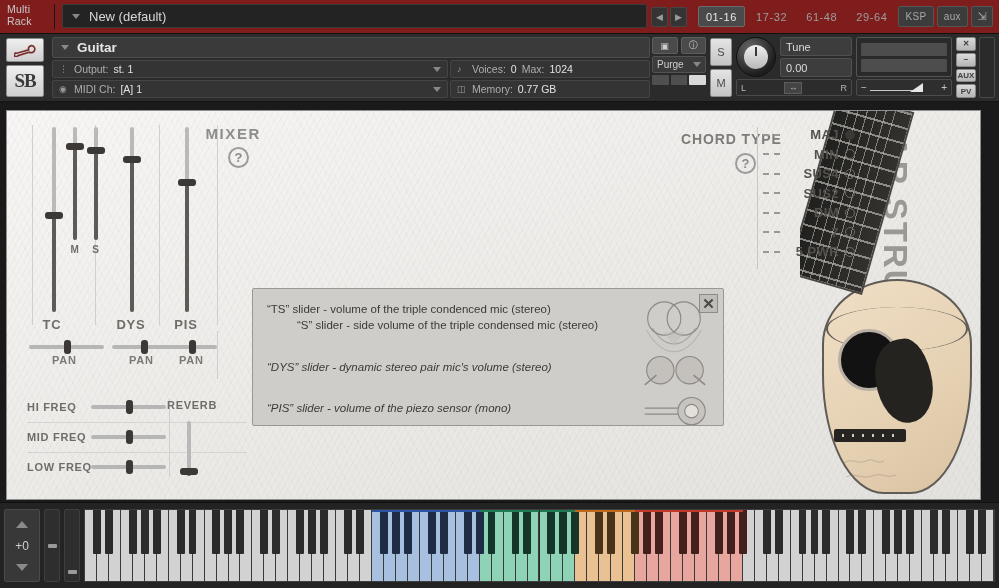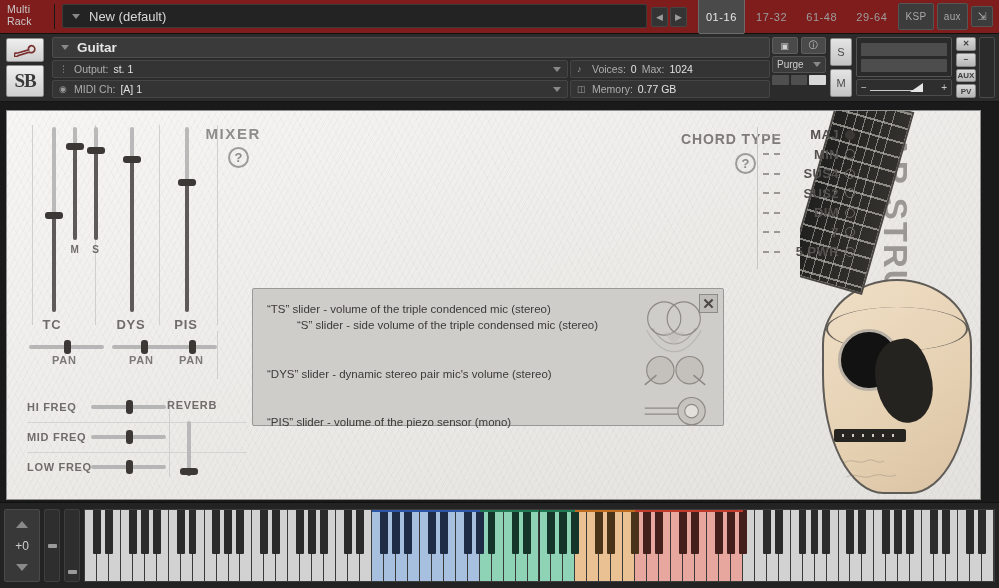--- a/index.html
+++ b/index.html
@@ -37,30 +37,30 @@
 
   .topbar-right { display: flex; align-items: center; gap: 3px; padding: 0 6px 0 0; }
   .navarrows { display: flex; gap: 2px; margin-right: 8px; }
   .navarrow {
     width: 17px; height: 20px; background: #343434;
     border: 1px solid #454545; border-radius: 2px;
     color: #9b9b9b; font-size: 9px; display: flex;
     align-items: center; justify-content: center;
   }
   .chanbtn {
-    min-width: 38px; height: 35px; padding: 0 7px;
+    min-width: 38px; height: 21px; padding: 0 7px;
     color: #9d9d9d; font-size: 11px; letter-spacing: .6px;
     display: flex; align-items: center; justify-content: center;
     border-radius: 2px; border: 1px solid transparent;
   }
   .chanbtn.active {
     background: #4a4a4a; border-color: #6b6b6b; color: #e8e8e8;
   }
   .smallbtn {
-    height: 27px; padding: 0 6px; background: #3c3c3c;
+    height: 21px; padding: 0 6px; background: #3c3c3c;
     border: 1px solid #555; border-radius: 2px;
     color: #a8a8a8; font-size: 10px;
     display: flex; align-items: center; justify-content: center;
     letter-spacing: .4px;
   }
   .minbtn {
     width: 22px; height: 21px; background: #3c3c3c; border: 1px solid #555;
     border-radius: 2px; color: #b0b0b0; font-size: 11px;
     display: flex; align-items: center; justify-content: center;
   }
@@ -269,21 +269,21 @@
 
   
   .info-panel {
     position: absolute; left: 245px; top: 177px; width: 472px; height: 138px;
     background: #cfcdca; border: 1px solid #9a9896; border-radius: 2px;
   }
   .info-lines { position: absolute; left: 14px; top: 12px; right: 90px; }
   .info-line { font-size: 11.5px; color: #3c3a38; line-height: 1.42; white-space: nowrap; }
   .info-line.ind1 { padding-left: 26px; }
   .info-line.ind2 { padding-left: 30px; }
-  .info-line.gap { margin-top: 32px; }
+  .info-line.gap { margin-top: 25px; font-style: italic; }
   .info-close {
     position: absolute; right: 5px; top: 5px; width: 19px; height: 19px;
     background: #bfbdba; border: 1px solid #8d8b88;
     display: flex; align-items: center; justify-content: center;
     color: #4a4745; font-size: 15px; font-weight: bold;
   }
   .mic-gfx { position: absolute; right: 10px; top: 10px; width: 78px; }
 
   
   .chord-area { position: absolute; left: 670px; top: 10px; width: 180px; }
@@ -474,20 +474,36 @@
       <div class="meter-seg"></div>
       <div class="meter-seg lit"></div>
     </div>
   </div>
 
   <div class="inst-sm">
     <div class="sm-btn">S</div>
     <div class="sm-btn">M</div>
   </div>
 
+  <div class="inst-tune">
+    <div class="tune-top">
+      <div class="knob">
+          <div class="ind"></div>
+        </div>
+      <div class="tune-vals">
+        <div class="tune-lbl">Tune</div>
+        <div class="tune-num">0.00</div>
+      </div>
+    </div>
+    <div class="pan-bar">
+      <span>L</span>
+      <span class="pan-center">↔</span>
+      <span>R</span>
+    </div>
+  </div>
 
   <div class="inst-vol">
     <div class="vol-display">
       <div class="vol-bar"></div>
       <div class="vol-bar"></div>
     </div>
     <div class="vol-slider">
       <span class="mn">−</span>
       <span class="vol-track">
           <span class="vol-wedge"></span>

